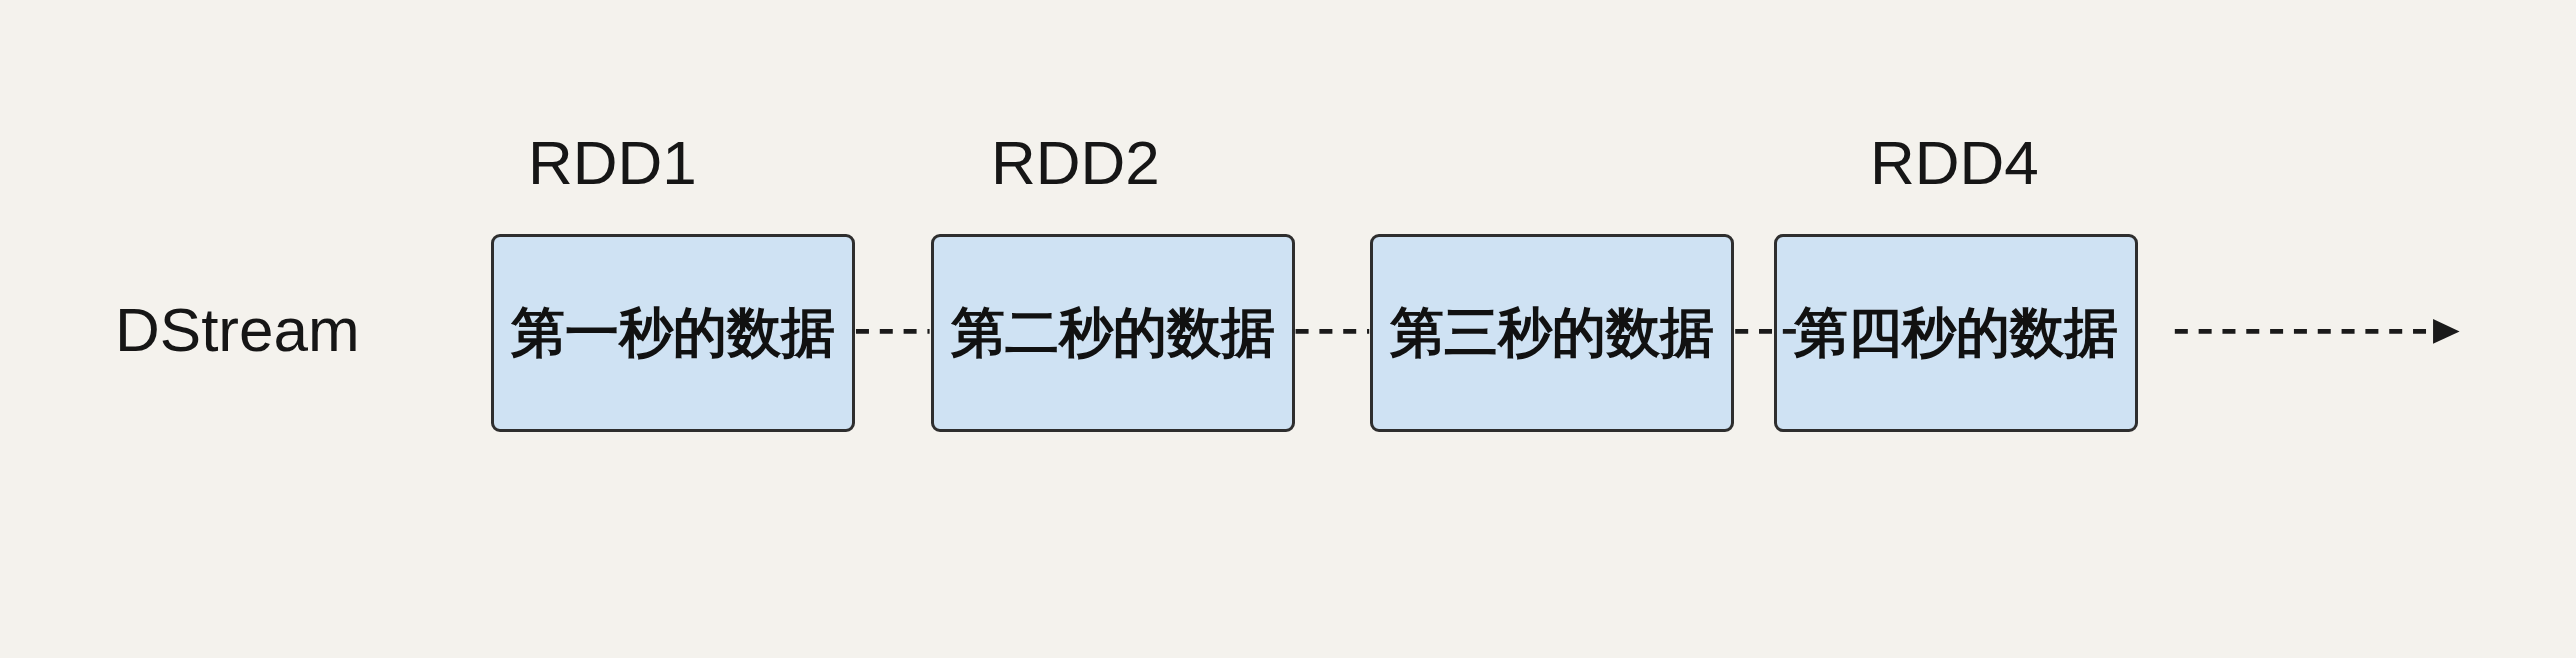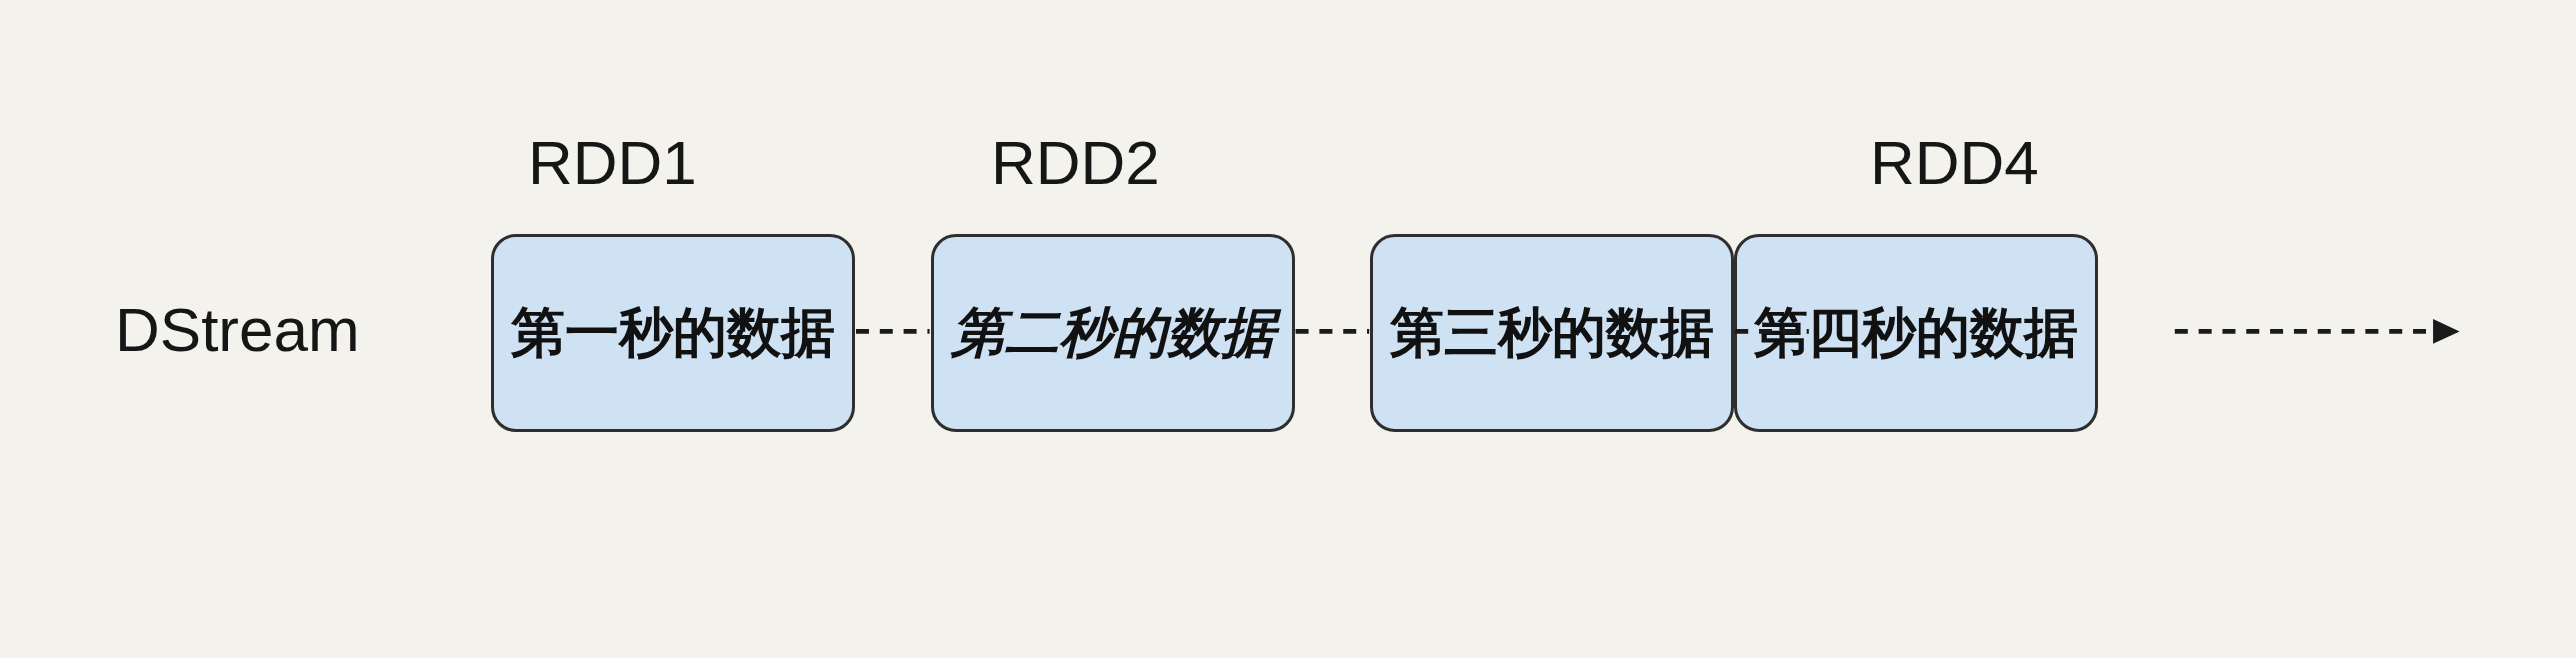--- a/index.html
+++ b/index.html
@@ -42,29 +42,29 @@
   .rdd-label.l3 { left: 1430px; }
   .rdd-label.l4 { left: 1870px; text-align: right; }
   .rdd-box {
     position: absolute;
     top: 234px;
     width: 364px;
     height: 198px;
     box-sizing: border-box;
     background: #cfe2f3;
     border: 3.8px solid #2e2e2e;
-    border-radius: 25px;
+    border-radius: 9px;
     display: flex;
     align-items: center;
     justify-content: center;
   }
   .rdd-box.b1 { left: 491px; }
-  .rdd-box.b2 { left: 931px; font-style: italic; }
+  .rdd-box.b2 { left: 931px; }
   .rdd-box.b3 { left: 1370px; text-align: center; }
-  .rdd-box.b4 { left: 1734px; }
+  .rdd-box.b4 { left: 1774px; }
   .rdd-box .box-text {
     font-size: 54px;
     line-height: 1;
     font-weight: 600;
     color: #111111;
     white-space: nowrap;
     font-family: "DejaVu Sans", "Liberation Sans", sans-serif;
   }
   svg.connector-layer {
     position: absolute;

